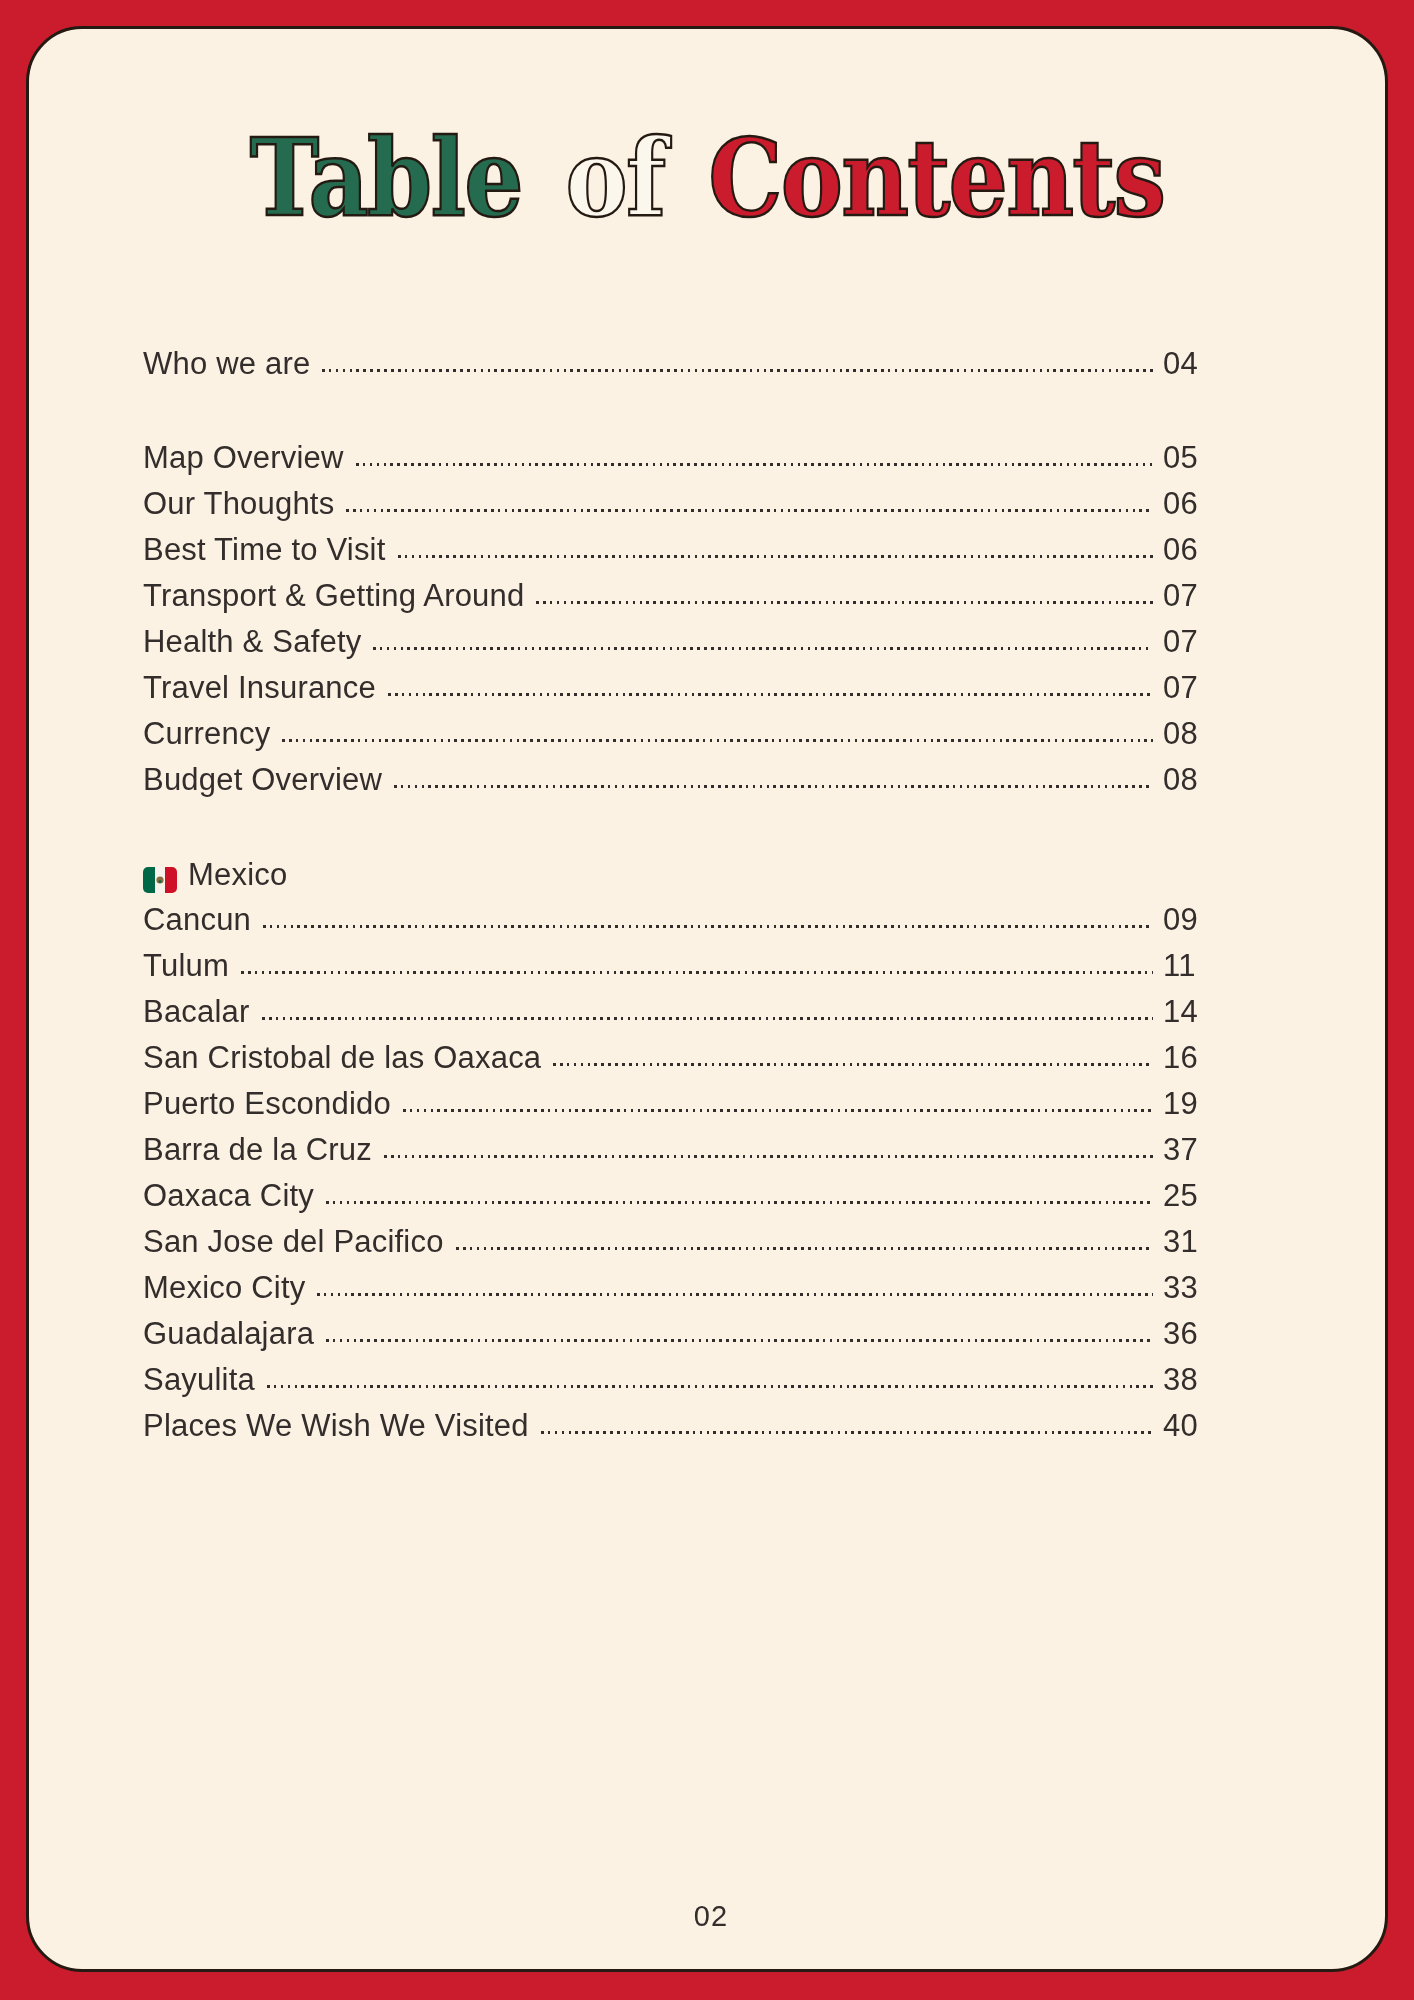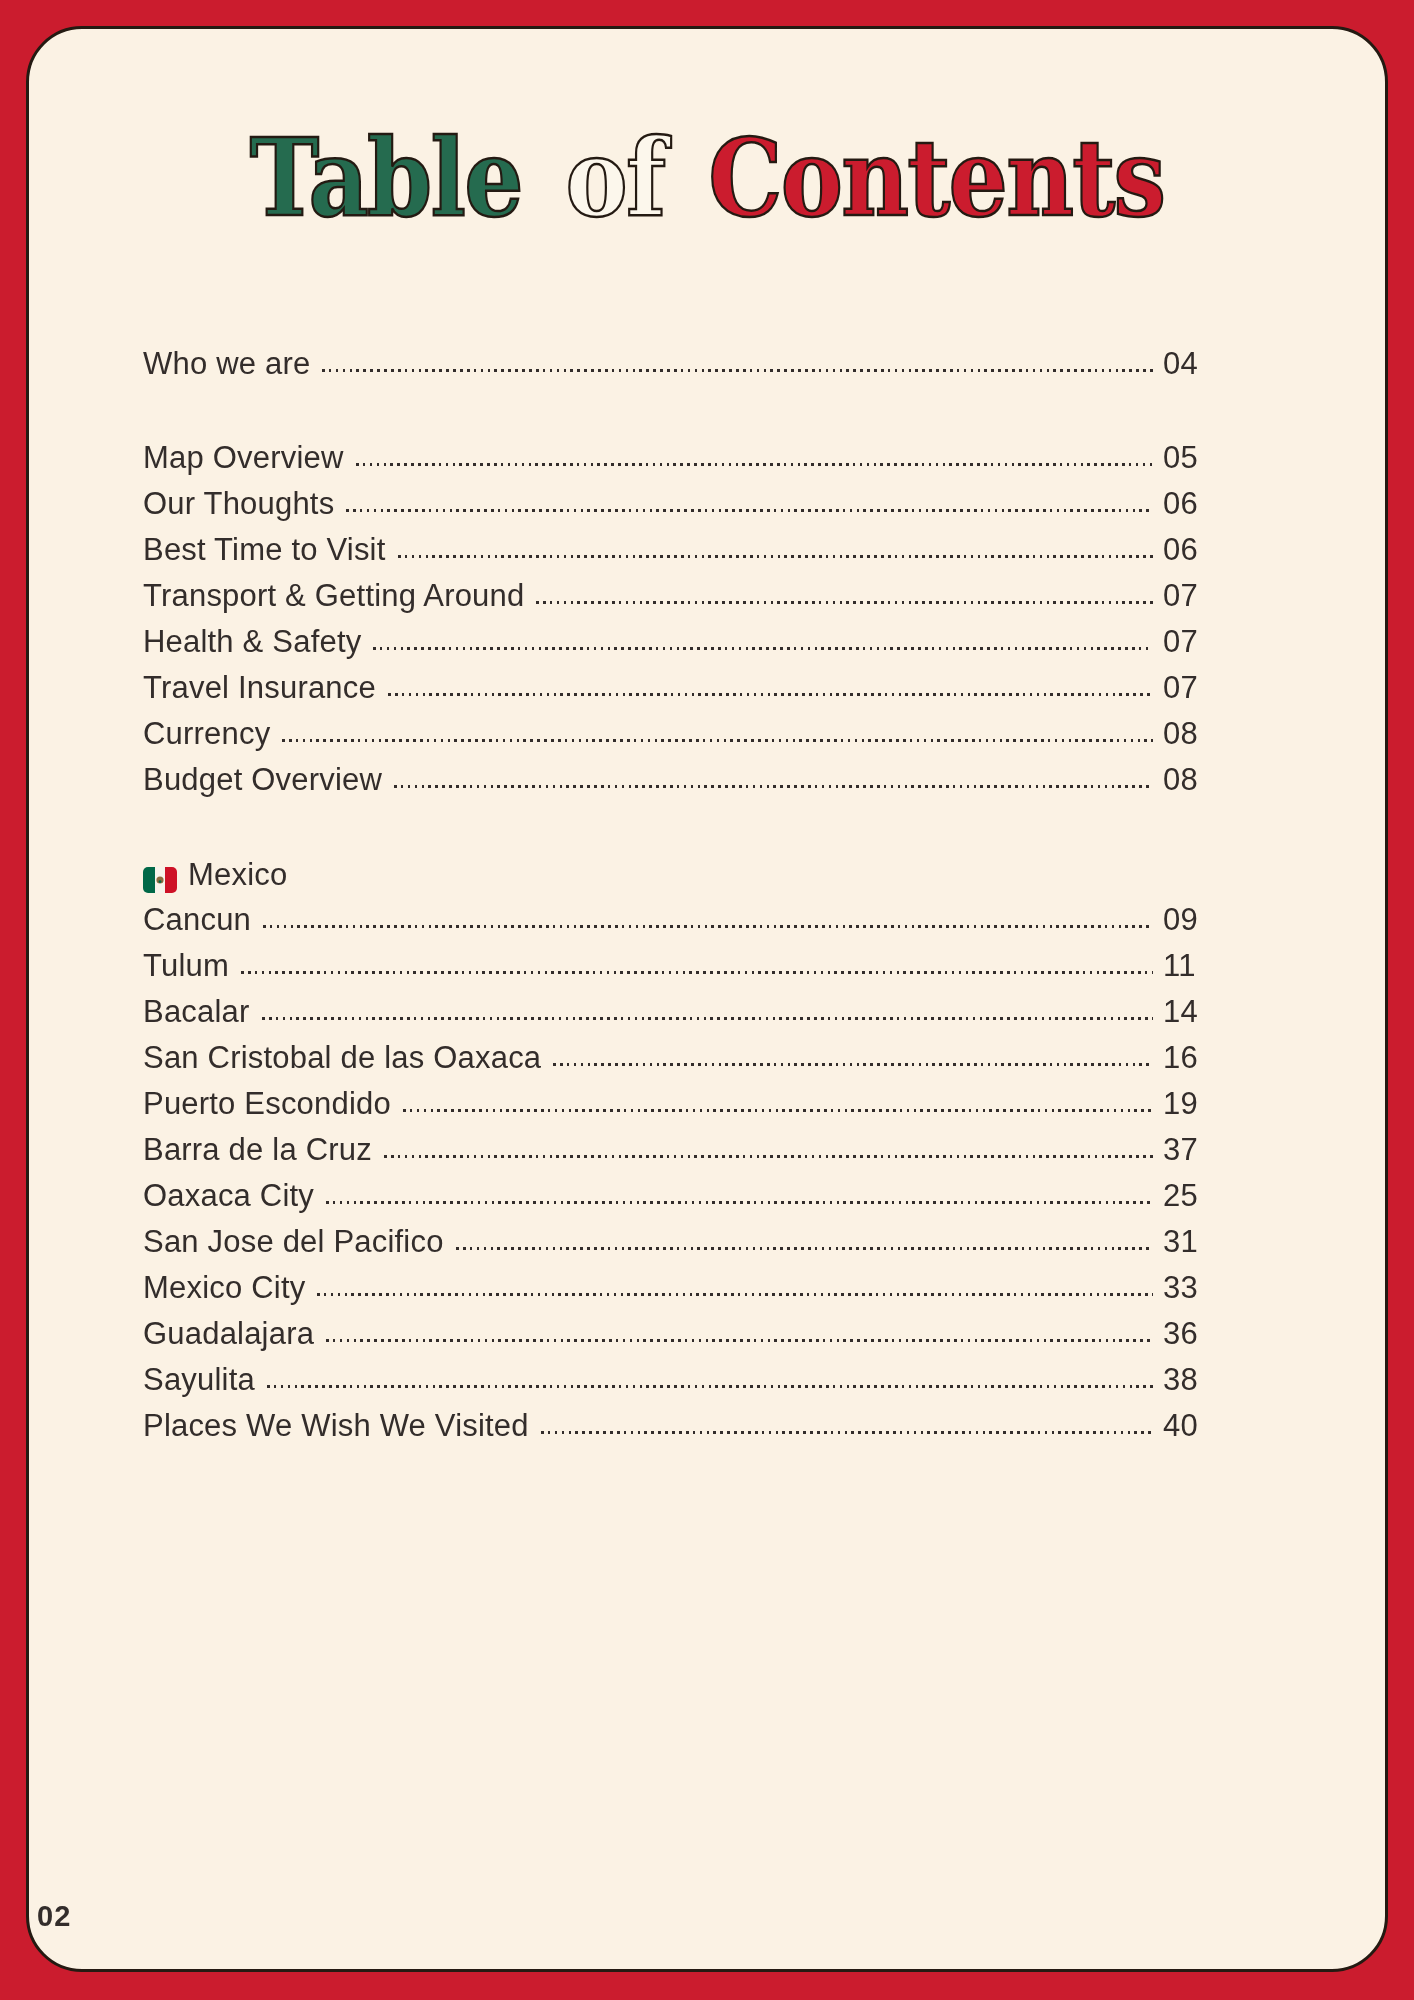--- a/index.html
+++ b/index.html
@@ -82,23 +82,23 @@
     align-items:flex-end;
     gap:11px;
     height:46px;
   }
   .section-header .toc-label{line-height:1.2;}
   .flag{flex:0 0 auto;display:block;}
   
   .footer{
     position:absolute;
     left:8px; right:0; bottom:36px;
-    text-align:left;
+    text-align:center;
     font-size:29px;
-    font-weight:700;
+    font-weight:400;
     letter-spacing:1px;
   }
 </style>
 </head>
 <body>
 
 <div class="page">
 
   <h1 class="title">
     <span class="w-green">Table</span>

